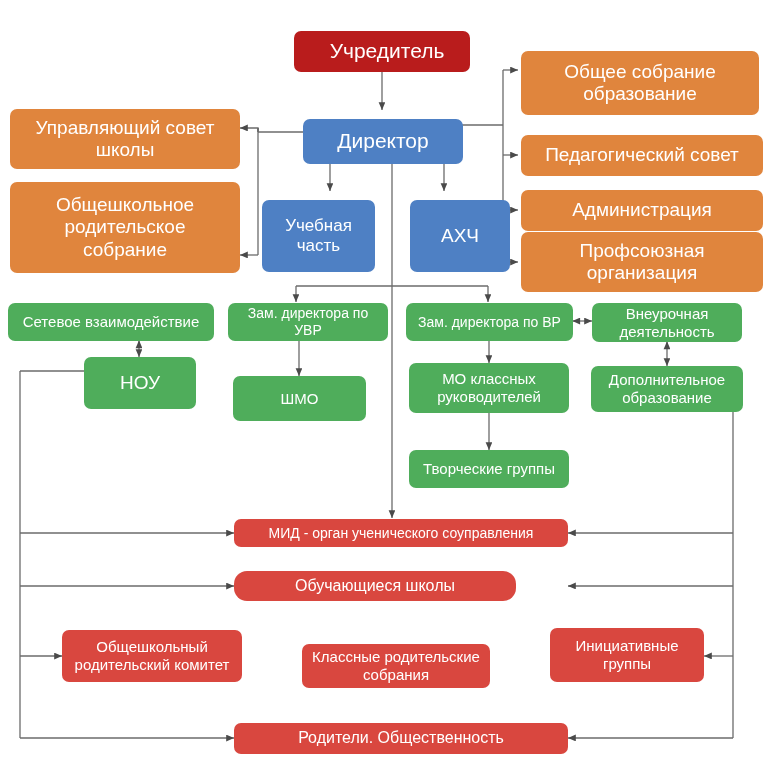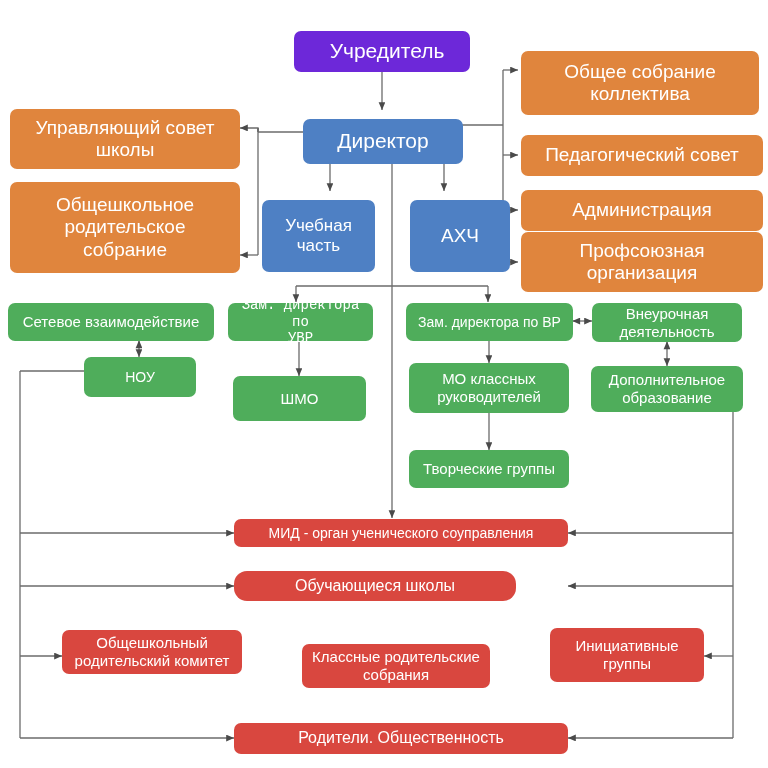--- a/index.html
+++ b/index.html
@@ -39,21 +39,21 @@
     line-height: 1.18;
     padding: 2px 6px;
     z-index: 2;
     -webkit-font-smoothing: antialiased;
   }
   .node-label {
     display: block;
     width: 100%;
     white-space: pre-line;
   }
-  .c-darkblue { background: #6d28d9; padding-left: 16px; }
+  .c-darkblue { background: #b91c1c; padding-left: 16px; }
   .c-blue     { background: #4E80C4; margin-top: 8px; }
   .c-orange   { background: #E0853D; }
   .c-green    { background: #4FAD5B; }
   .c-red      { background: #D9473F; }
 </style>
 </head>
 <body>
 
 <div id="chart-root">
 
@@ -146,45 +146,45 @@
 собрание</span>
   </div>
 
   <div class="node c-orange" style="left:10px; top:109px; width:230px; height:60px; font-size:19px;">
     <span class="node-label">Управляющий совет
 школы</span>
   </div>
 
   <div class="node c-orange" style="left:521px; top:51px; width:238px; height:64px; font-size:19px;">
     <span class="node-label">Общее собрание
-коллектива</span>
+образование</span>
   </div>
 
   <div class="node c-orange" style="left:521px; top:135px; width:242px; height:41px; font-size:19px;">
     <span class="node-label">Педагогический совет</span>
   </div>
 
   <div class="node c-orange" style="left:521px; top:190px; width:242px; height:41px; font-size:19px;">
     <span class="node-label">Администрация</span>
   </div>
 
   <div class="node c-orange" style="left:521px; top:232px; width:242px; height:60px; font-size:19px;">
     <span class="node-label">Профсоюзная
 организация</span>
   </div>
 
   <div class="node c-green" style="left:8px; top:303px; width:206px; height:38px; font-size:15px;">
     <span class="node-label">Сетевое взаимодействие</span>
   </div>
 
-  <div class="node c-green" style="left:84px; top:357px; width:112px; height:40px; font-size:14px;">
+  <div class="node c-green" style="left:84px; top:357px; width:112px; height:52px; font-size:19px;">
     <span class="node-label">НОУ</span>
   </div>
 
-  <div class="node c-green" style="left:228px; top:303px; width:145px; height:38px; font-size:14px;font-family:Liberation Mono, monospace;">
+  <div class="node c-green" style="left:228px; top:303px; width:160px; height:38px; font-size:14px;">
     <span class="node-label">Зам. директора по
 УВР</span>
   </div>
 
   <div class="node c-green" style="left:233px; top:376px; width:133px; height:45px; font-size:15px;">
     <span class="node-label">ШМО</span>
   </div>
 
   <div class="node c-green" style="left:406px; top:303px; width:167px; height:38px; font-size:14px;">
     <span class="node-label">Зам. директора по ВР</span>
@@ -210,21 +210,21 @@
   </div>
 
   <div class="node c-red" style="left:234px; top:519px; width:334px; height:28px; font-size:14px;">
     <span class="node-label">МИД - орган ученического соуправления</span>
   </div>
 
   <div class="node c-red" style="left:234px; top:571px; width:282px; height:30px; font-size:16px;border-radius:13px;">
     <span class="node-label">Обучающиеся школы</span>
   </div>
 
-  <div class="node c-red" style="left:62px; top:630px; width:180px; height:44px; font-size:15px;">
+  <div class="node c-red" style="left:62px; top:630px; width:180px; height:52px; font-size:15px;">
     <span class="node-label">Общешкольный
 родительский комитет</span>
   </div>
 
   <div class="node c-red" style="left:302px; top:644px; width:188px; height:44px; font-size:15px;">
     <span class="node-label">Классные родительские
 собрания</span>
   </div>
 
   <div class="node c-red" style="left:550px; top:628px; width:154px; height:54px; font-size:15px;">

